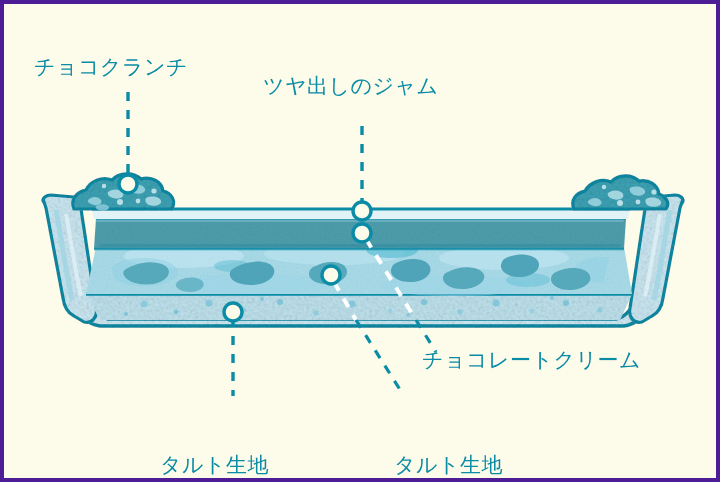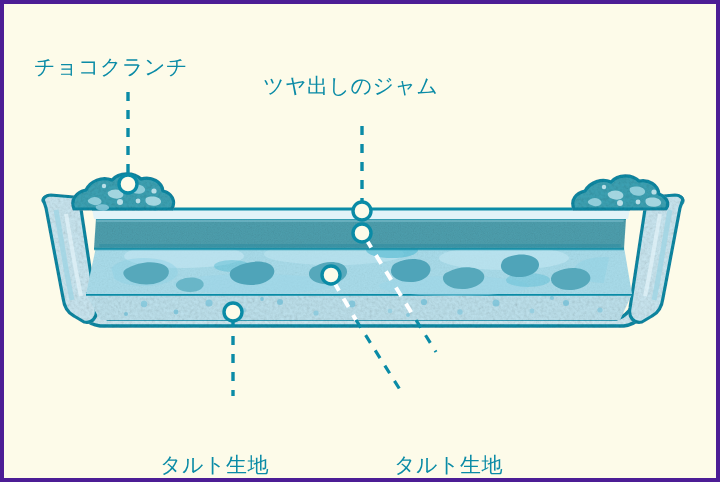--- a/index.html
+++ b/index.html
@@ -269,20 +269,21 @@
       </g>
       <g>
         <circle cx="229" cy="308" r="9" fill="#fdfbe9" stroke="#0a8ba6" stroke-width="3.4"></circle>
       </g>
     </svg>
 
     <div class="label lbl-crunch">チョコクランチ</div>
 
     <div class="label lbl-jam">ツヤ出しのジャム</div>
 
+    <div class="label lbl-cream">チョコレートクリーム</div>
 
     <div class="label lbl-brownie">
       <span class="lbl-line2">タルト生地</span>
       
     </div>
 
     <div class="label lbl-tart">
       <span class="lbl-line2">タルト生地</span>
       
     </div>

